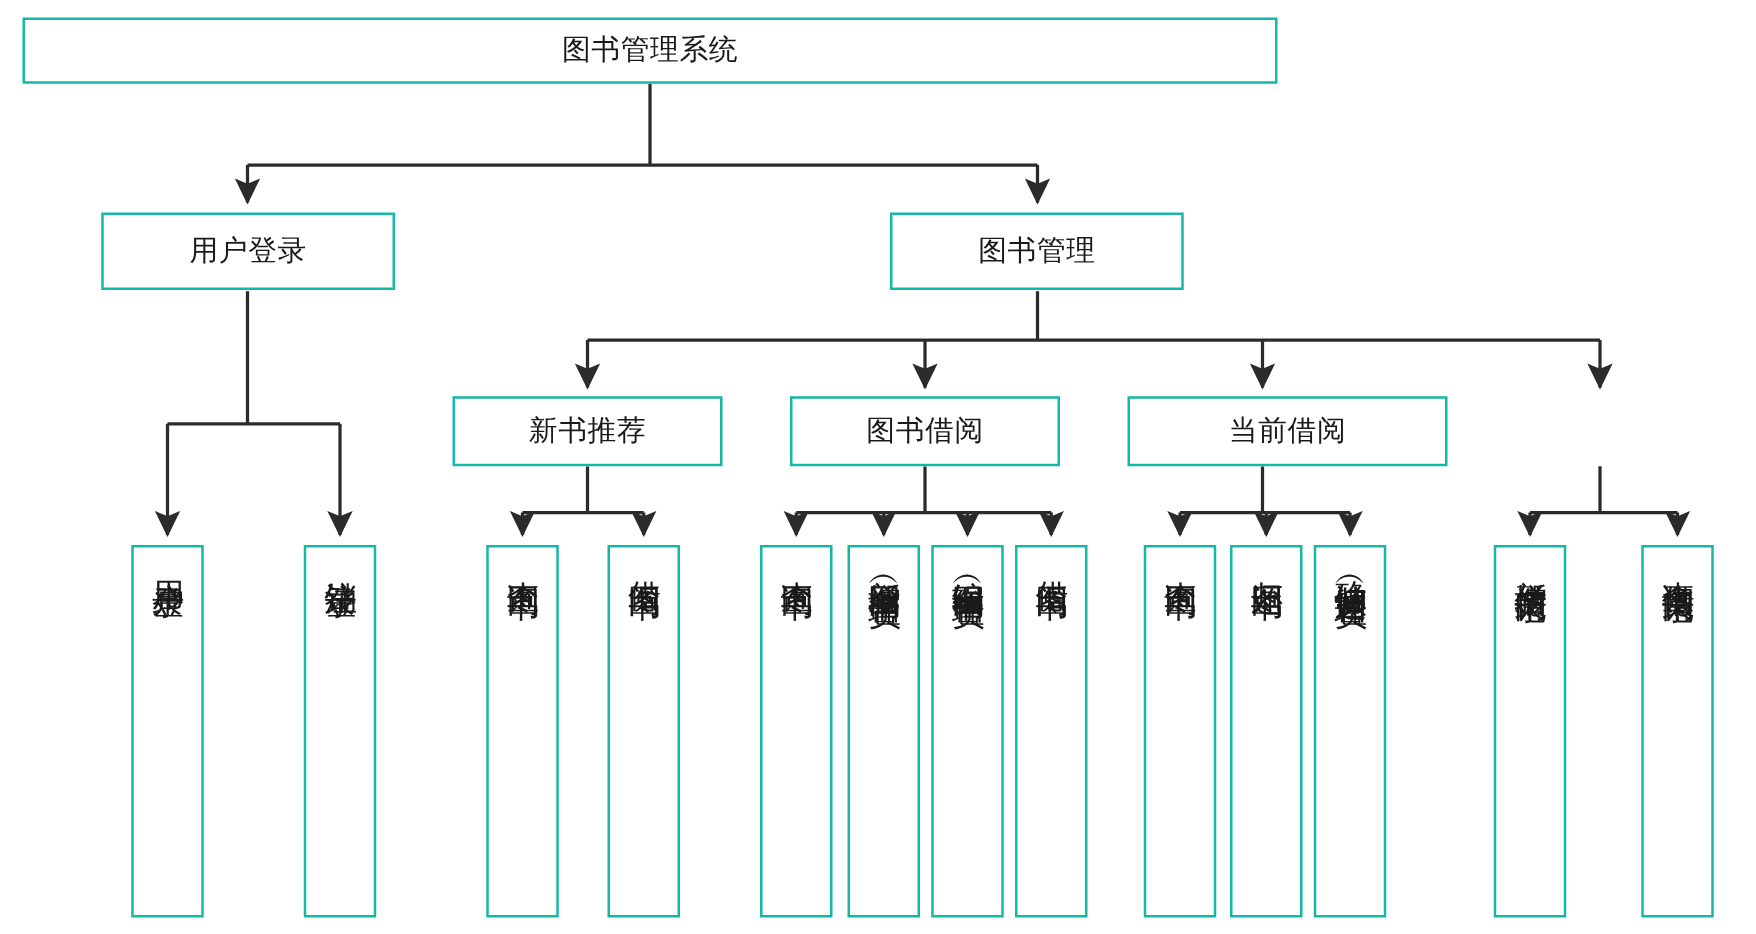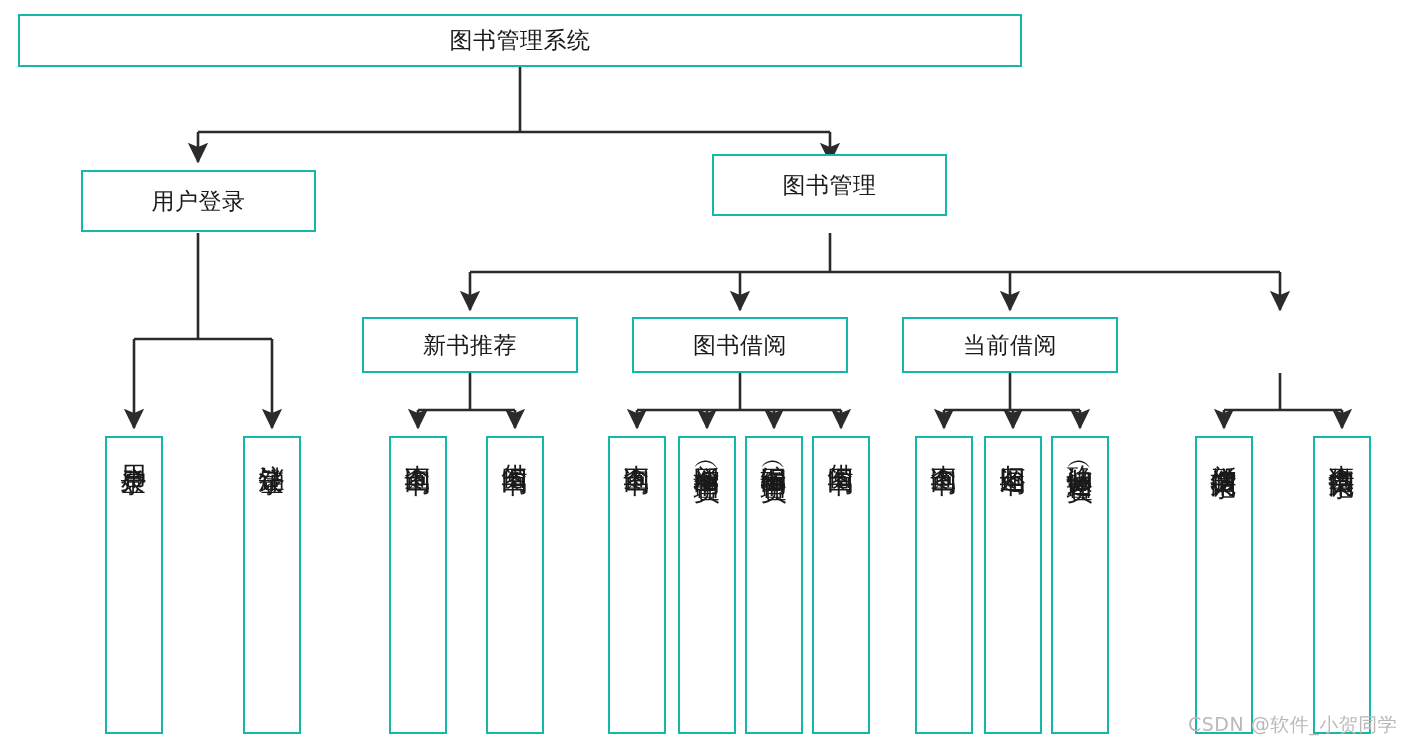--- a/index.html
+++ b/index.html
@@ -129,31 +129,31 @@
     </g>
   </svg>
 
   <div class="node root horizontal" style="left:18px; top:14px; width:1004px; height:53px;">
     <span class="label">图书管理系统</span>
   </div>
 
   <div class="node horizontal" style="left:81px; top:170px; width:235px; height:62px;">
     <span class="label">用户登录</span>
   </div>
-  <div class="node horizontal" style="left:712px; top:154px; width:235px; height:62px;">
+  <div class="node horizontal" style="left:712px; top:170px; width:235px; height:62px;">
     <span class="label">图书管理</span>
   </div>
 
   <div class="node horizontal" style="left:362px; top:317px; width:216px; height:56px;">
     <span class="label">新书推荐</span>
   </div>
   <div class="node horizontal" style="left:632px; top:317px; width:216px; height:56px;">
     <span class="label">图书借阅</span>
   </div>
-  <div class="node horizontal" style="left:902px; top:317px; width:216px; height:56px;">
+  <div class="node horizontal" style="left:902px; top:317px; width:256px; height:56px;">
     <span class="label">当前借阅</span>
   </div>
 
   <div class="node vertical" style="left:105px; top:436px; width:58px; height:298px;">
     <span class="label">用户登录</span>
   </div>
   <div class="node vertical" style="left:243px; top:436px; width:58px; height:298px;">
     <span class="label">注销登录</span>
   </div>
 
@@ -187,15 +187,14 @@
     <span class="label">确认归还（管理员）</span>
   </div>
 
   <div class="node vertical" style="left:1195px; top:436px; width:58px; height:298px;">
     <span class="label">新增借阅记录</span>
   </div>
   <div class="node vertical" style="left:1313px; top:436px; width:58px; height:298px;">
     <span class="label">查询借阅记录</span>
   </div>
 
-  <div id="watermark">CSDN @软件_小贺同学</div>
 
 </div>
 
 </body></html>

